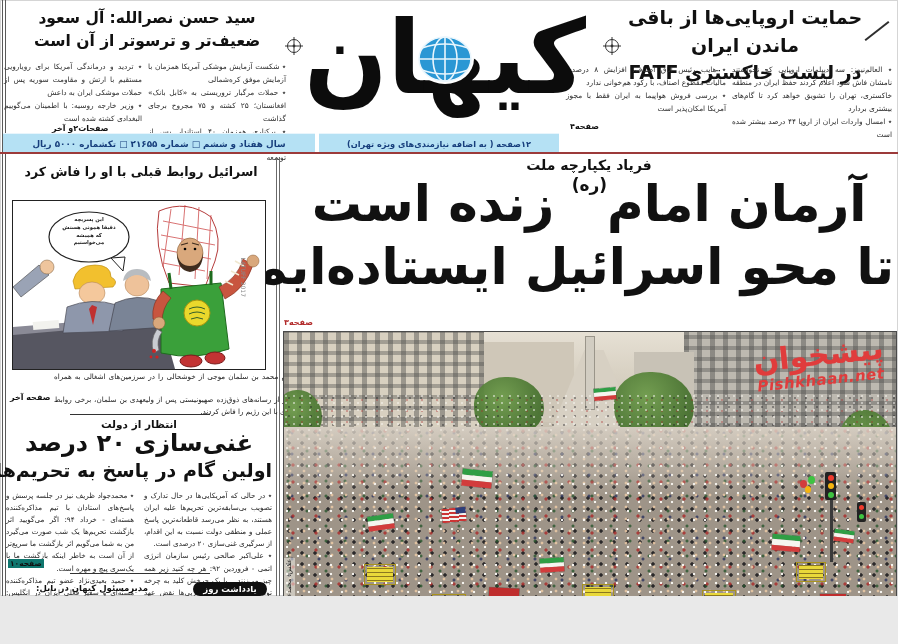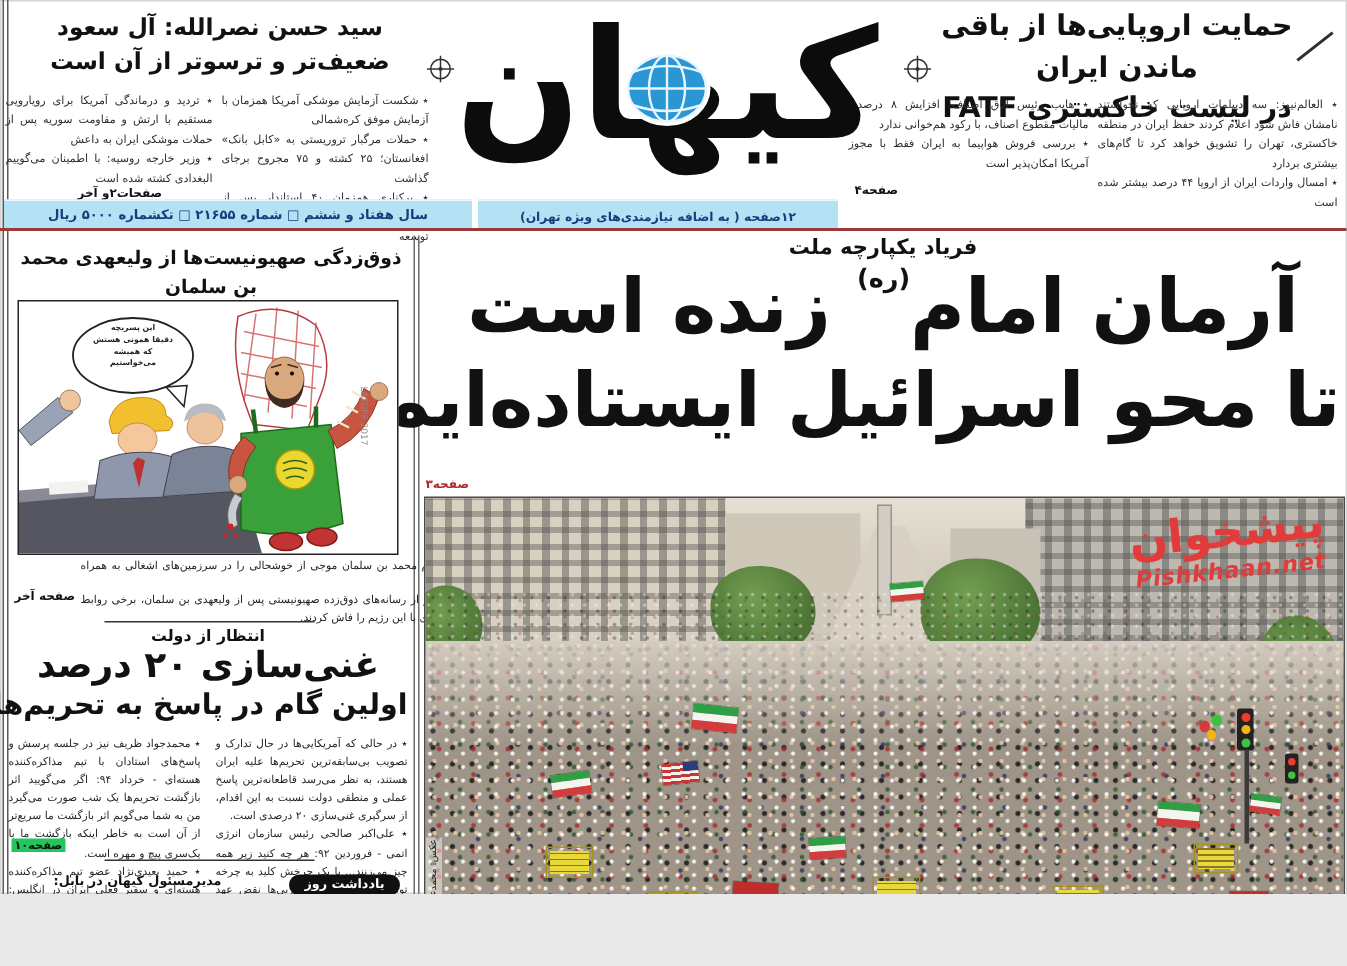--- a/index.html
+++ b/index.html
@@ -157,21 +157,20 @@
   <div class="vrule" style="left:279px;top:157px;height:487px;"></div>
 
   <div class="abs center" style="left:284px;top:157px;width:610px;">
     <div class="kicker" style="font-size:14px;">فریاد یکپارچه ملت</div>
     <div class="main-h"><span>آرمان امام</span><sup>(ره)</sup><span> زنده است</span></div>
     <div class="main-h">تا محو اسرائیل ایستاده‌ایم</div>
   </div>
   <div class="abs red-ref" style="left:284px;top:318px;">صفحه۳</div>
 
   <div class="abs center" style="left:8px;top:162px;width:266px;">
-    <div class="headline" style="font-size:12.5px;line-height:1.55;">ذوق‌زدگی صهیونیست‌ها از ولیعهدی محمد بن سلمان</div>
     <div class="headline" style="font-size:12.5px;line-height:1.55;">اسرائیل روابط قبلی با او را فاش کرد</div>
   </div>
 
   <div class="cartoon-box">
     <svg width="252" height="168" viewBox="0 0 252 168">
       <polygon points="0,130 148,118 162,168 0,168" fill="#565661"></polygon>
       <polygon points="0,126 148,114 150,121 0,134" fill="#8a8a96"></polygon>
       <rect x="20" y="120" width="26" height="8" fill="#f2f2ee" transform="rotate(-4 33 124)"></rect>
       <rect x="58" y="116" width="22" height="7" fill="#e8e8e2" transform="rotate(-3 69 119)"></rect>
       <g>
@@ -244,21 +243,21 @@
 
   <div class="abs center" style="left:6px;top:418px;width:266px;">
     <div class="kicker" style="font-size:10.5px;">انتظار از دولت</div>
     <div class="enr-h1">غنی‌سازی ۲۰ درصد</div>
     <div class="enr-h2">اولین گام در پاسخ به تحریم‌ها</div>
   </div>
   <div class="abs body-col" style="left:144px;top:490px;width:128px;">٭ در حالی که آمریکایی‌ها در حال تدارک و تصویب بی‌سابقه‌ترین تحریم‌ها علیه ایران هستند، به نظر می‌رسد قاطعانه‌ترین پاسخ عملی و منطقی دولت نسبت به این اقدام، از سرگیری غنی‌سازی ۲۰ درصدی است.
 ٭ علی‌اکبر صالحی رئیس سازمان انرژی اتمی - فروردین ۹۲: هر چه کنید زیر همه چیز می‌زنند... با یک چرخش کلید به چرخه تولید برمی‌گردیم، اگر غربی‌ها نقض عهد کنند در کمتر از چند ساعت ایران آماده تولید اورانیوم ۲۰ درصد می‌شود</div>
   <div class="abs body-col" style="left:6px;top:490px;width:128px;">٭ محمدجواد ظریف نیز در جلسه پرسش و پاسخ‌های استادان با تیم مذاکره‌کننده هسته‌ای - خرداد ۹۴: اگر می‌گویید اثر بازگشت تحریم‌ها یک شب صورت می‌گیرد من به شما می‌گویم اثر بازگشت ما سریع‌تر از آن است به خاطر اینکه بازگشت ما با یک‌سری پیچ و مهره است.
 ٭ حمید بعیدی‌نژاد عضو تیم مذاکره‌کننده هسته‌ای و سفیر فعلی ایران در انگلیس: باید از هرگونه شتاب‌زدگی در اعلام مواضع رسمی در قبال لایحه آمریکا خودداری کنیم</div>
-  <div class="abs pref" style="left:8px;top:559px;background:#22c55e;padding:0 2px;font-size:7.5px;">صفحه۱۰</div>
+  <div class="abs pref" style="left:8px;top:559px;background:#0f766e;padding:0 2px;font-size:7.5px;">صفحه۱۰</div>
 
   <div class="short-div" style="left:70px;top:573px;width:140px;"></div>
 
   <div class="abs center" style="left:184px;top:577px;width:92px;">
     <span class="badge">یادداشت روز</span>
     <div class="bot-h" style="font-size:16px;margin-top:2px;">وحدت‌آفرینی</div>
     <div class="bot-h" style="font-size:16px;">یا وحدت‌شکنی!؟</div>
     <div class="pref" style="text-align:left;font-size:7px;">صفحه۲</div>
   </div>
 

